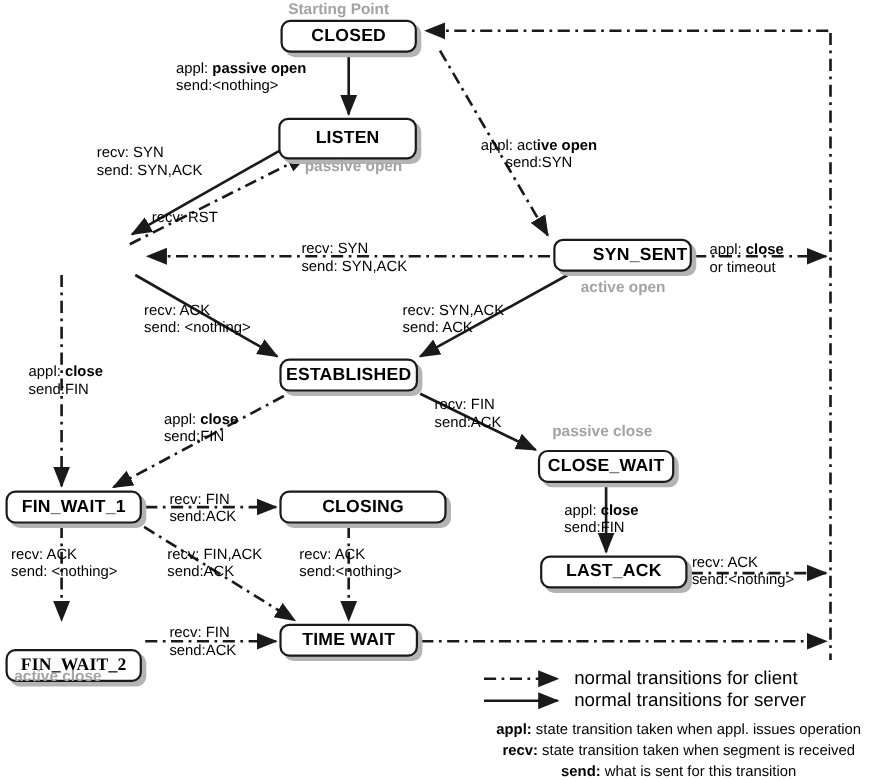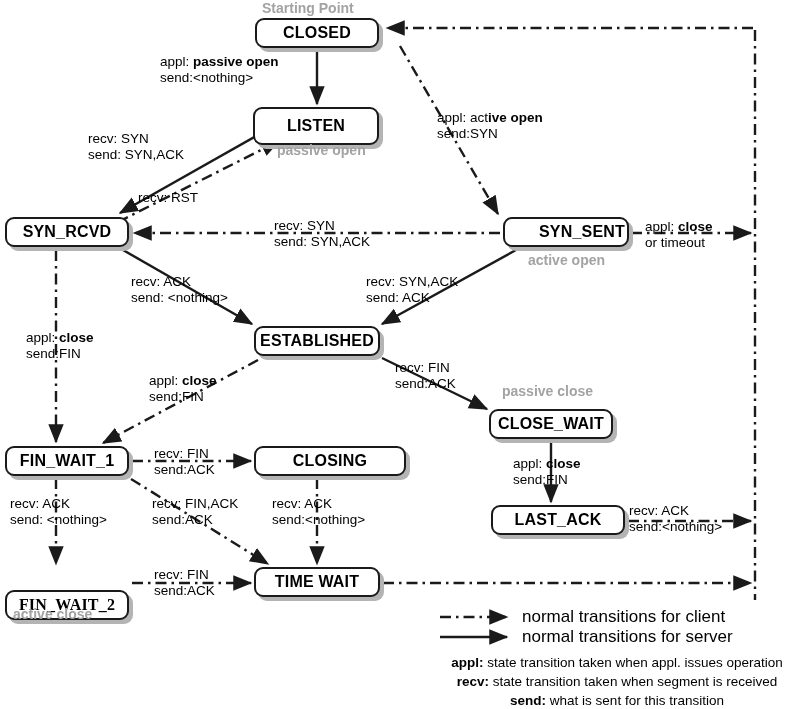--- a/index.html
+++ b/index.html
@@ -156,23 +156,20 @@
   </svg>
 
   <div class="state" style="left:255px; top:18px; width:124px; height:30px;">
     <span>CLOSED</span>
   </div>
 
   <div class="state" style="left:253px; top:107px; width:126px; height:38px;">
     <span>LISTEN</span>
   </div>
 
-  <div class="state" style="left:5px; top:217px; width:124px; height:30px;">
-    <span>SYN_RCVD</span>
-  </div>
 
   <div class="state" style="left:503px; top:217px; width:126px; height:30px;padding-left:32px;">
     <span>SYN_SENT</span>
   </div>
 
   <div class="state" style="left:254px; top:326px; width:126px; height:30px;">
     <span>ESTABLISHED</span>
   </div>
 
   <div class="state" style="left:489px; top:409px; width:124px; height:30px;">
@@ -203,21 +200,21 @@
   <div class="anno" style="left:277px; top:142px;">passive open</div>
   <div class="anno" style="left:528px; top:252px;">active open</div>
   <div class="anno" style="left:502px; top:383px;">passive close</div>
   <div class="anno" style="left:13px; top:606px;">active close</div>
 
   <div class="lbl" style="left:160px; top:54px;">
     <div><span>appl: </span><b>passive open</b></div>
     <div>send:&lt;nothing&gt;</div>
   </div>
 
-  <div class="lbl" style="left:437px; top:110px;">
+  <div class="lbl" style="left:437px; top:124px;text-align:center;">
     <div><span>appl: act</span><b>ive open</b></div>
     <div>send:SYN</div>
   </div>
 
   <div class="lbl" style="left:88px; top:131px;">
     <div>recv: SYN</div>
     <div>send: SYN,ACK</div>
   </div>
 
   <div class="lbl" style="left:138px; top:190px;">

